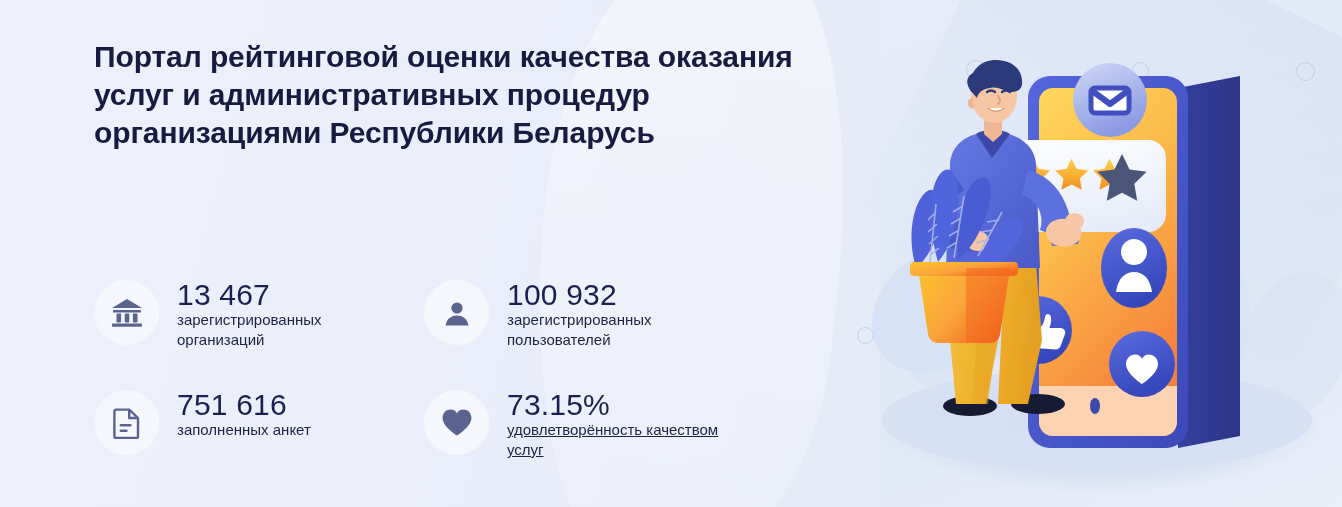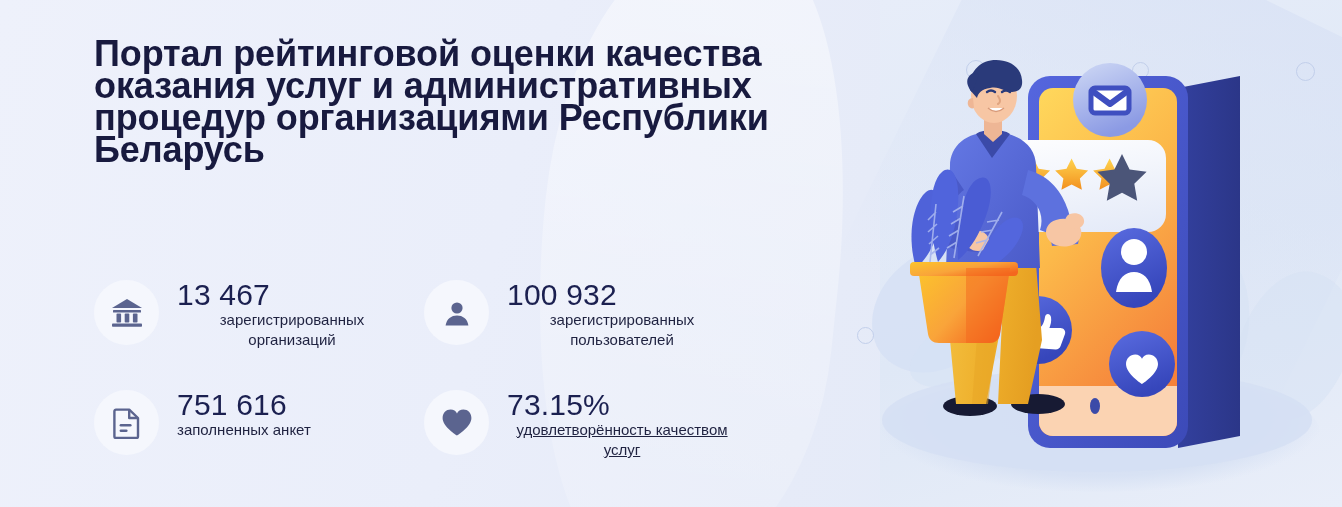--- a/index.html
+++ b/index.html
@@ -84,22 +84,22 @@
 
   
   .content {
     position: absolute;
     left: 94px; top: 38px;
     width: 720px;
     z-index: 5;
   }
 
   .headline {
-    font-size: 36px;
-    line-height: 32px;
+    font-size: 30px;
+    line-height: 38px;
     font-weight: bold;
     color: #181a3f;
     letter-spacing: -0.1px;
     max-width: 700px;
   }
 
   
   .stats {
     position: absolute;
     left: 94px; top: 278px;
@@ -127,21 +127,20 @@
     line-height: 30px;
     color: #1b2050;
     letter-spacing: .2px;
     white-space: nowrap;
   }
   .stat-label {
     font-size: 15px;
     line-height: 20px;
     color: #1f2240;
     max-width: 230px;
-    text-align: center;
   }
 
   
   .illustration {
     position: absolute;
     right: 0; top: 0;
     width: 500px; height: 507px;
     z-index: 4;
   }
   .illustration svg { display: block; width: 500px; height: 507px; }

